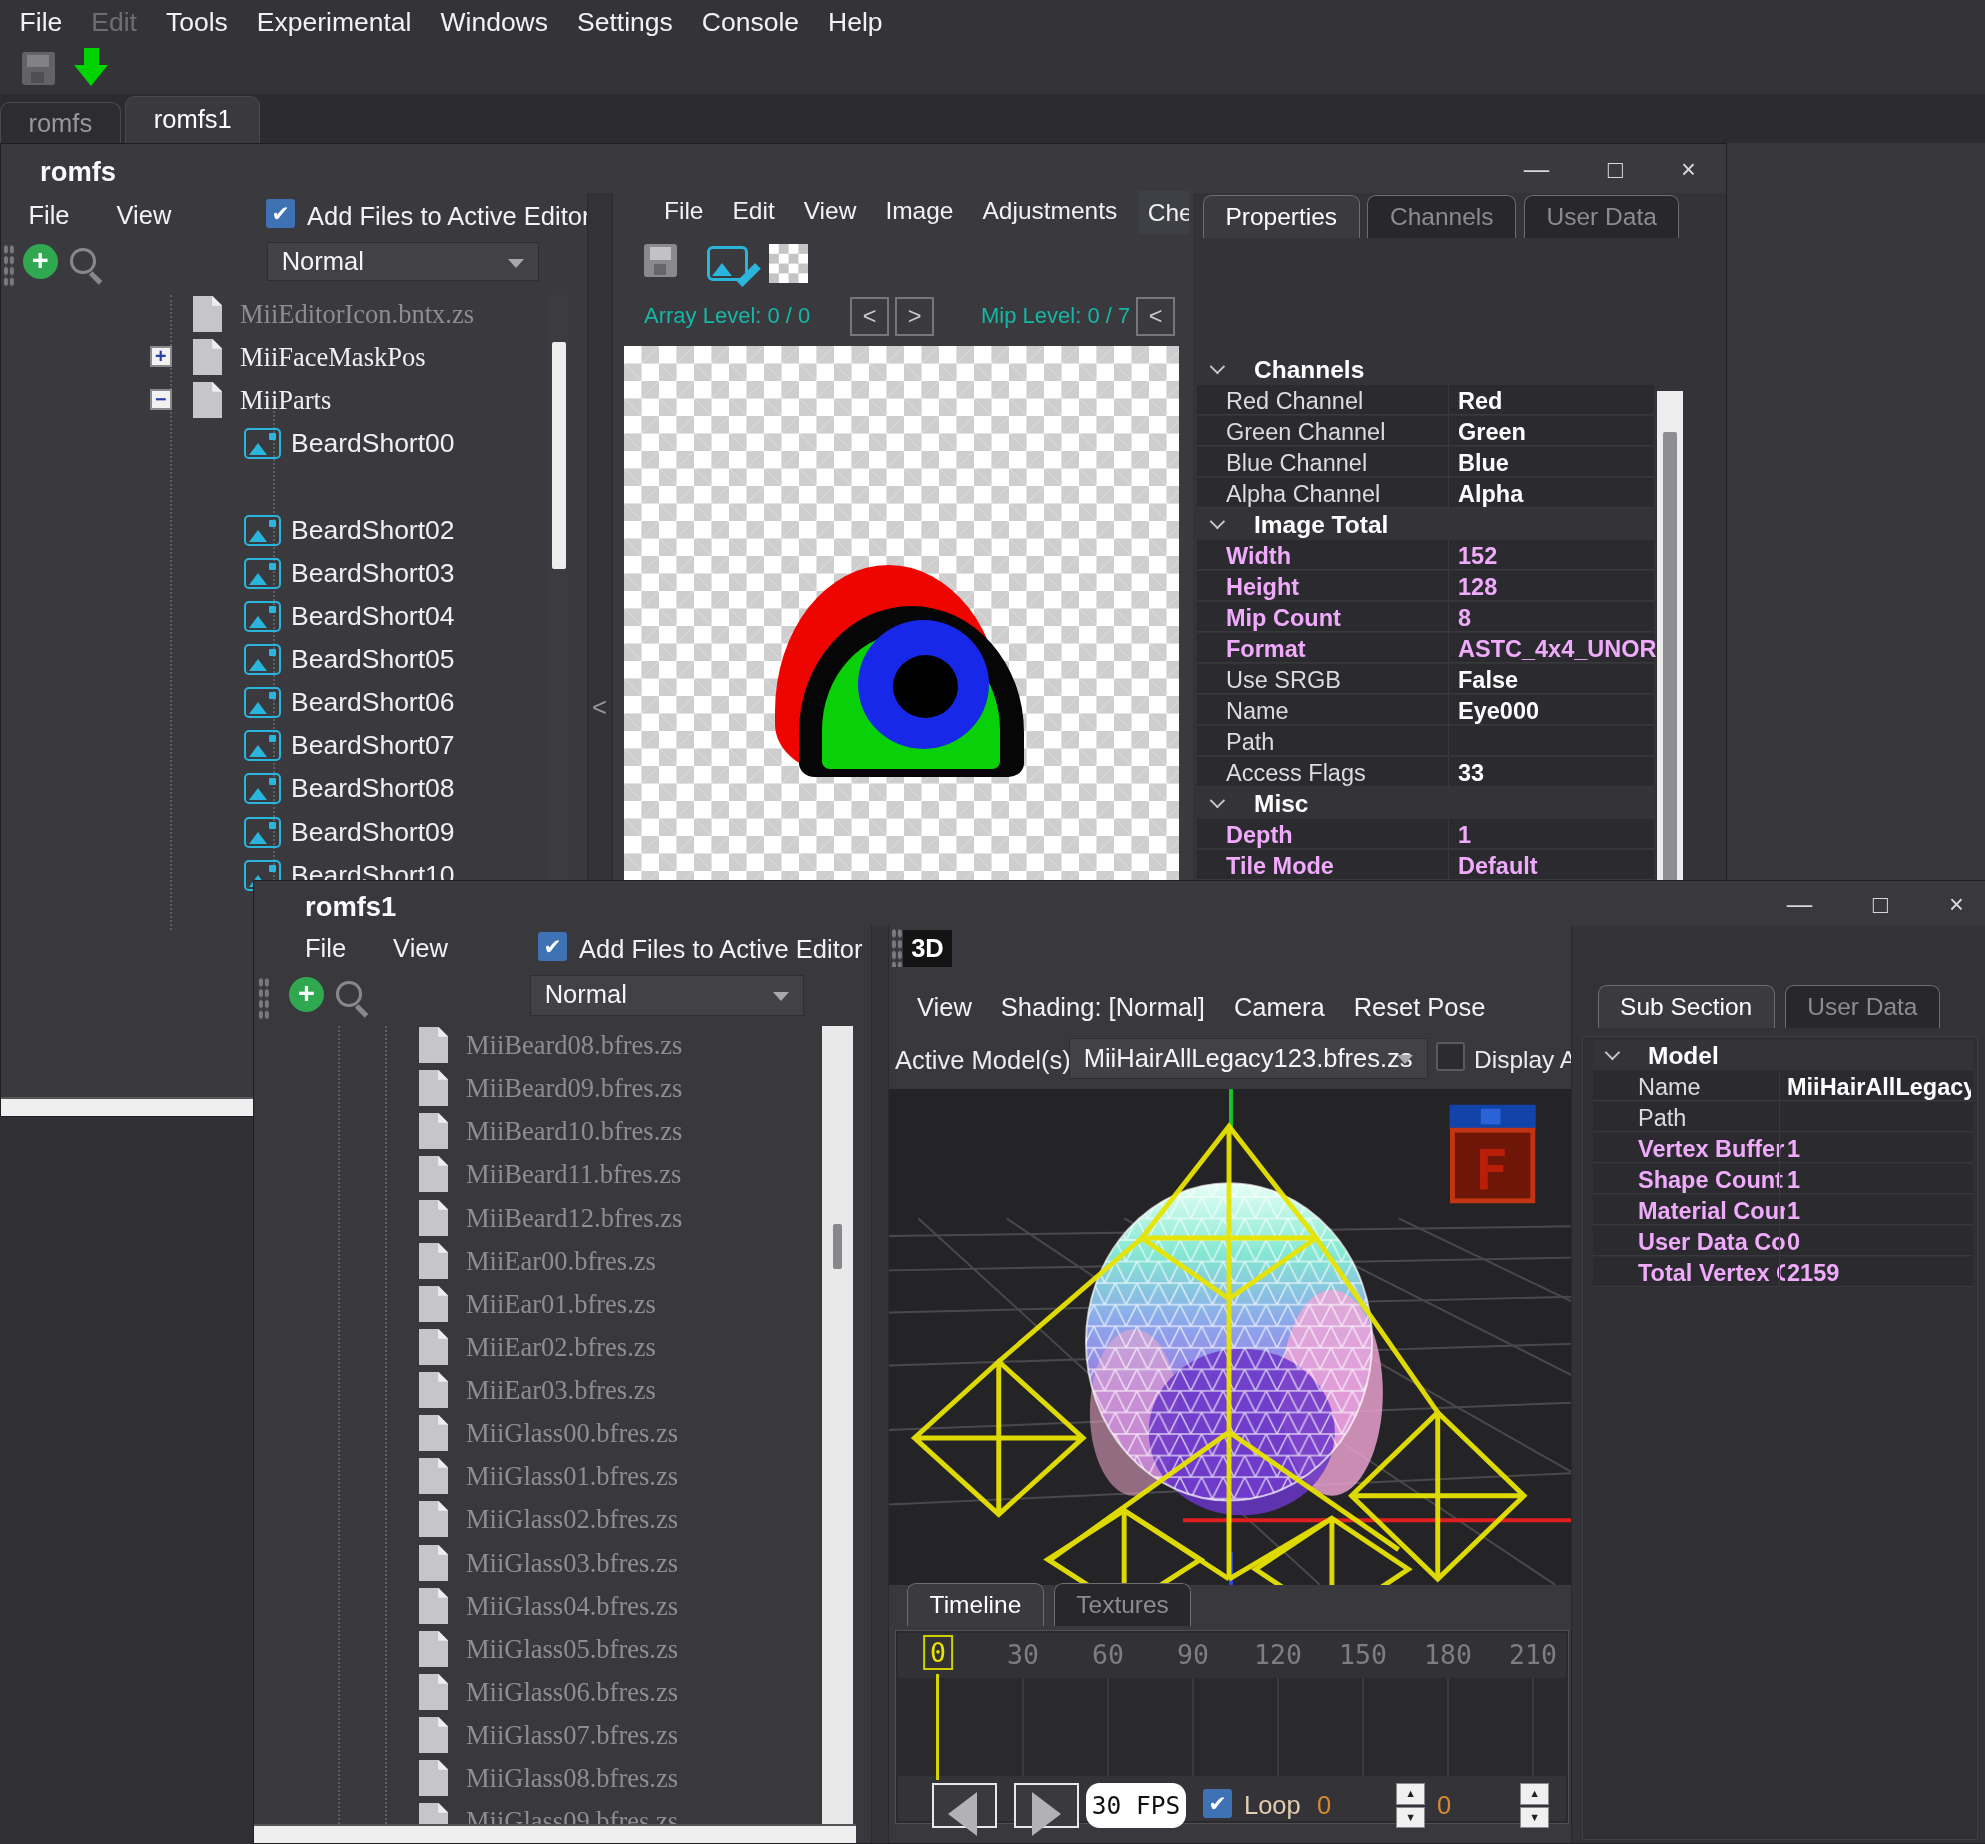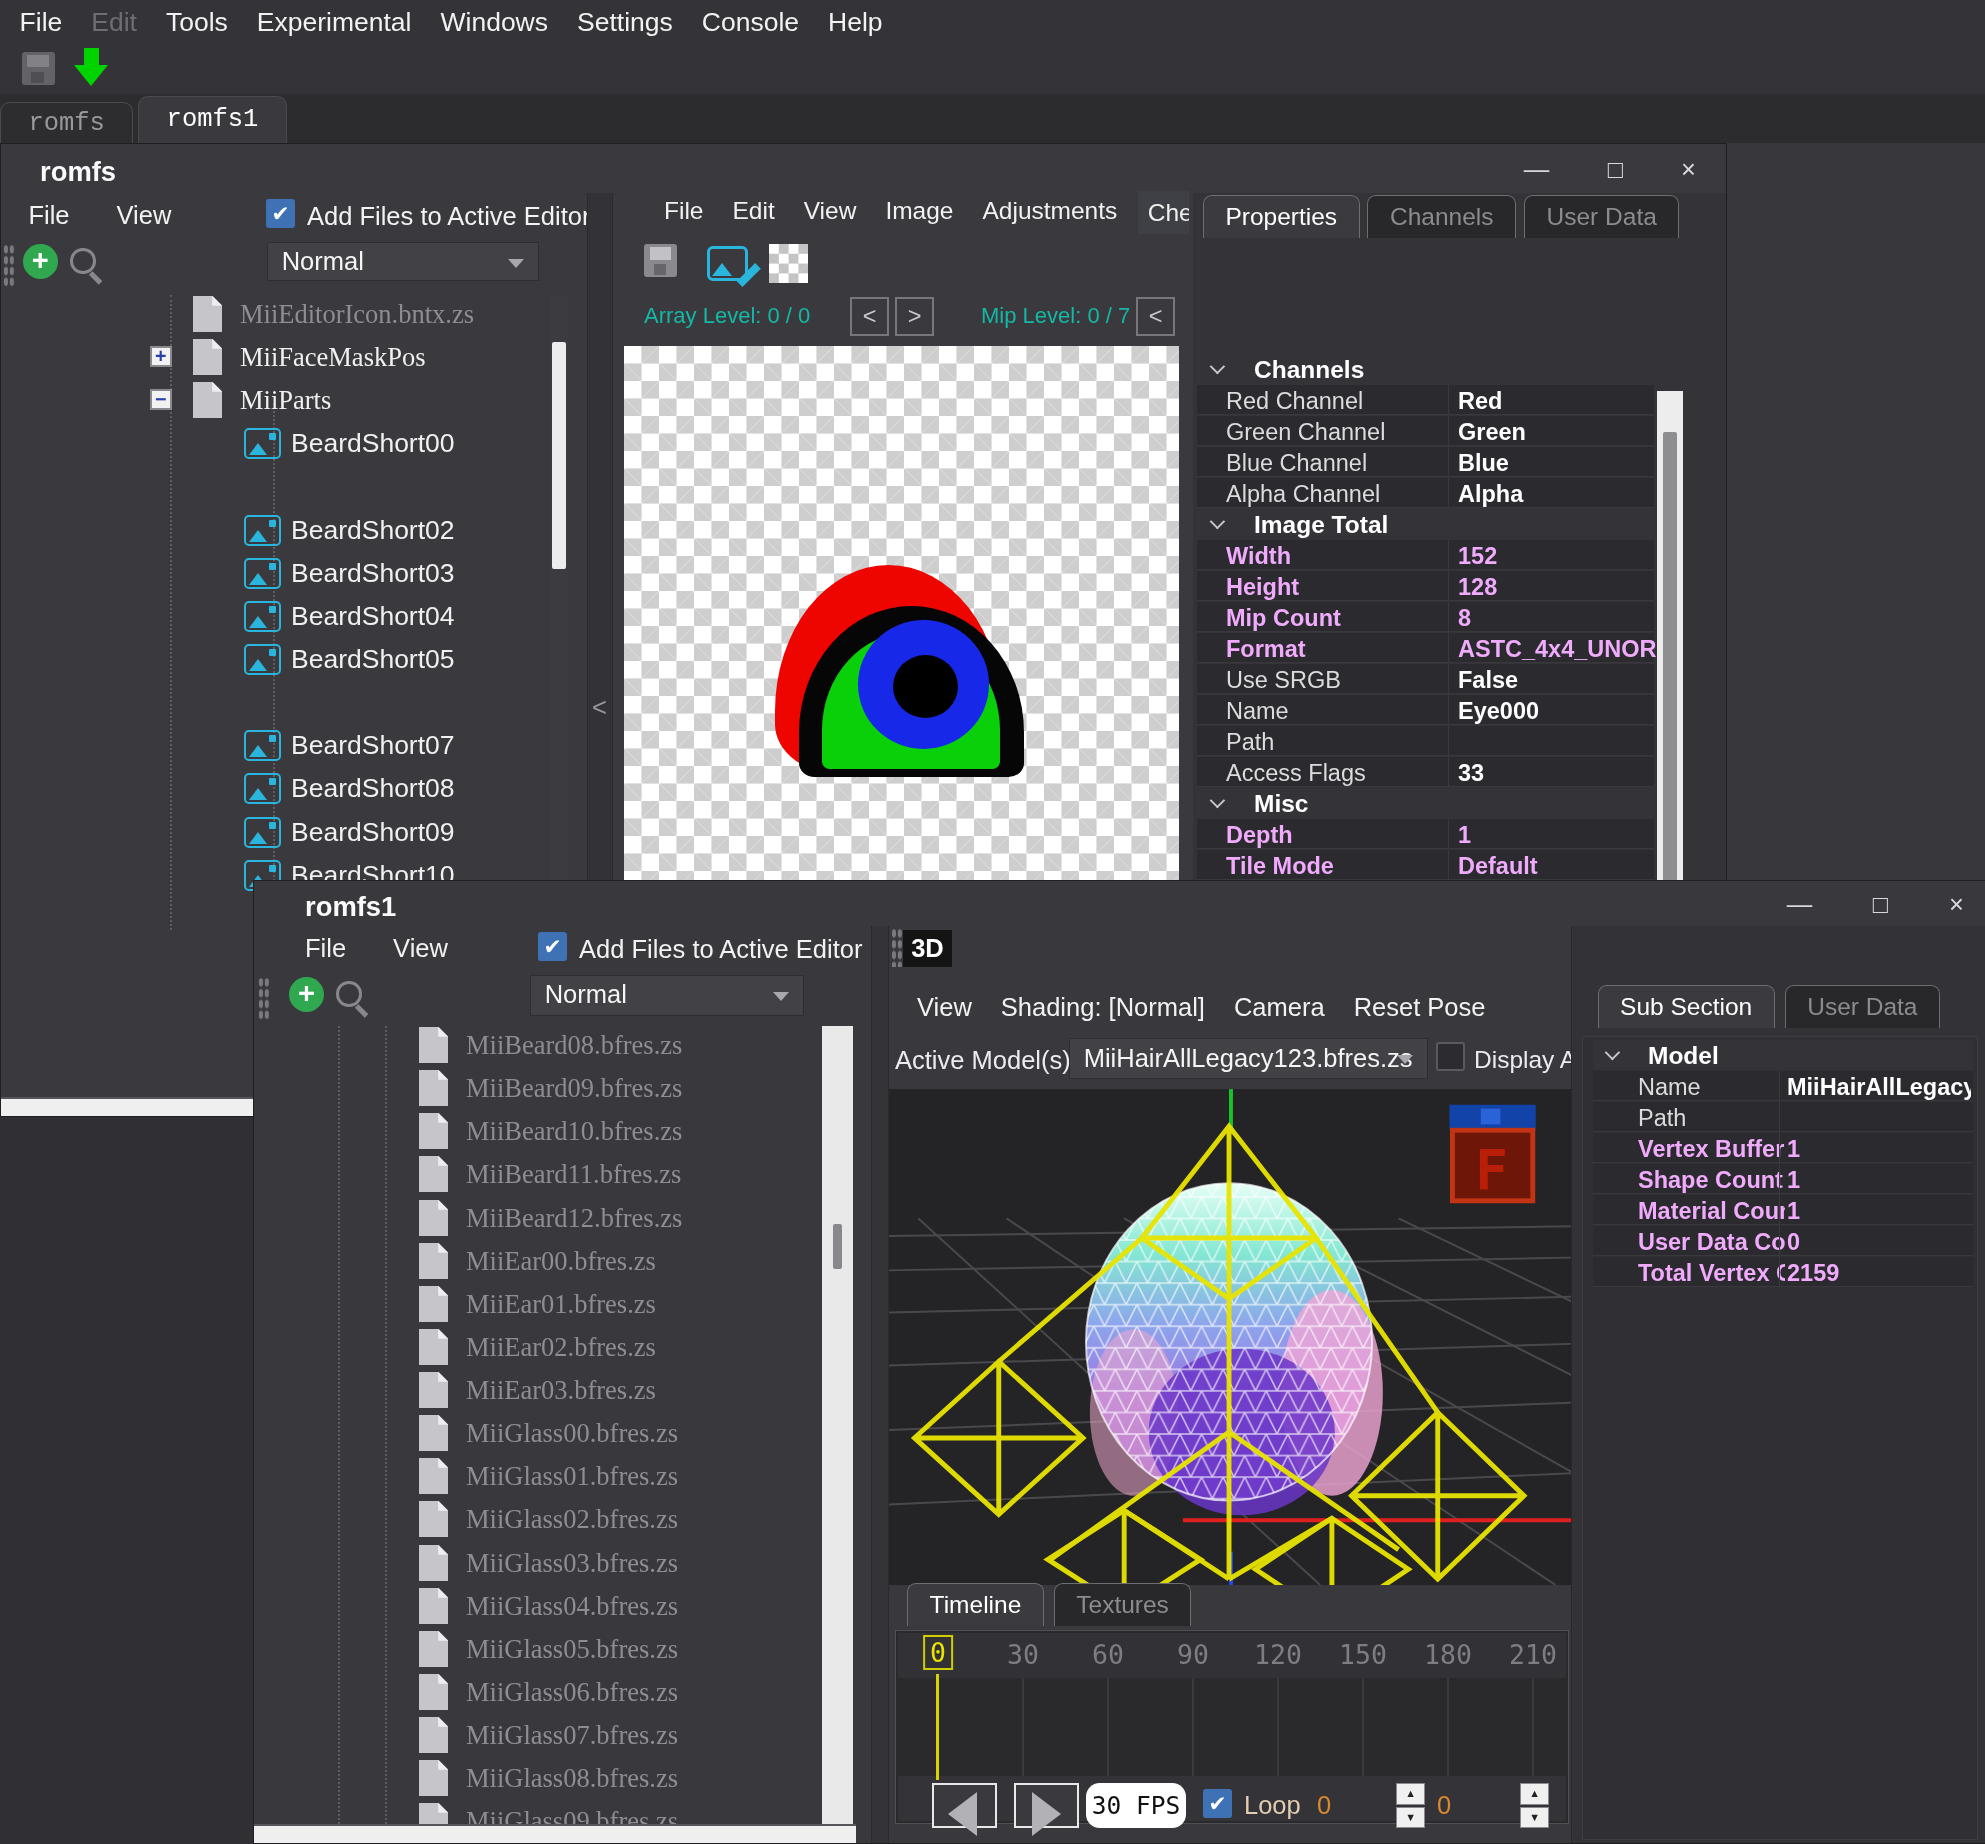--- a/index.html
+++ b/index.html
@@ -12,21 +12,21 @@
   .menubar .mitem.disabled { color:#6e6e72; }
   .toolbar { position:absolute; left:0; top:45px; width:1986px; height:49px; background:#333338; }
   .floppy { position:absolute; width:33px; height:33px; background:#8a8a8e; border-radius:2.9px; }
   .floppy::before { content:""; position:absolute; left:5.9px; right:5.9px; top:2.9px; height:12.7px; background:#c2c2c6; }
   .floppy::after { content:""; position:absolute; left:9.8px; bottom:2px; width:12.7px; height:10.8px; background:#66666a; }
   .floppy.disabled { opacity:.55; }
   .tb-save { left:21.6px; top:6.9px; }
   .green-arrow { position:absolute; left:74px; top:2.9px; width:35px; height:41px; }
   .green-arrow::before { content:""; position:absolute; left:9.8px; top:0; width:15.7px; height:17.6px; background:var(--c-arrow_green); }
   .green-arrow::after { content:""; position:absolute; left:0; top:16.7px; border-left:17.6px solid transparent; border-right:17.6px solid transparent; border-top:21.6px solid var(--c-arrow_green); }
-  .doctabs { position:absolute; left:0; top:94px; width:1986px; height:49px; background:#2c2c2f;font-family:Liberation Mono, monospace; }
+  .doctabs { position:absolute; left:0; top:94px; width:1986px; height:49px; background:#2c2c2f; }
   .dtab { position:relative; display:inline-block; height:43px; line-height:41px; padding:0 27.4px; font-size:25.5px; color:#98989c; background:#2d2d30; border:1px solid #4a4a4e; border-bottom:none; border-radius:9.8px 9.8px 0 0; margin-right:4.9px; top:5.9px; }
   .dtab.active { color:#ffffff; background:#3a3a3e; height:47px; top:2px; line-height:45px; }
 
   .bg-right { position:absolute; left:1727px; top:143px; width:259px; height:737px; background:#38383c; }
   .bg-bottomleft { position:absolute; left:0; top:1117px; width:253px; height:727px; background:#303034; }
 
   
   .wtitle { position:absolute; font-size:27.4px; color:#fafafa; }
   .wb { position:absolute; width:43px; height:35px; text-align:center; font-size:25.5px; color:#d8d8dc; line-height:35px; }
   .checkbox { position:absolute; width:29px; height:29px; background:var(--c-accent_blue); border-radius:2.9px; }
@@ -241,20 +241,25 @@
       </div>
       <div class="trow img" style="--i: 7; top: 300px;">
 
         <span class="ficon"></span>
         <span class="tlabel">BeardShort04</span>
       </div>
       <div class="trow img" style="--i: 8; top: 343px;">
 
         <span class="ficon"></span>
         <span class="tlabel">BeardShort05</span>
+      </div>
+      <div class="trow img" style="--i: 9; top: 386px;">
+
+        <span class="ficon"></span>
+        <span class="tlabel">BeardShort06</span>
       </div>
       <div class="trow img" style="--i: 10; top: 429px;">
 
         <span class="ficon"></span>
         <span class="tlabel">BeardShort07</span>
       </div>
       <div class="trow img" style="--i: 11; top: 472px;">
 
         <span class="ficon"></span>
         <span class="tlabel">BeardShort08</span>

